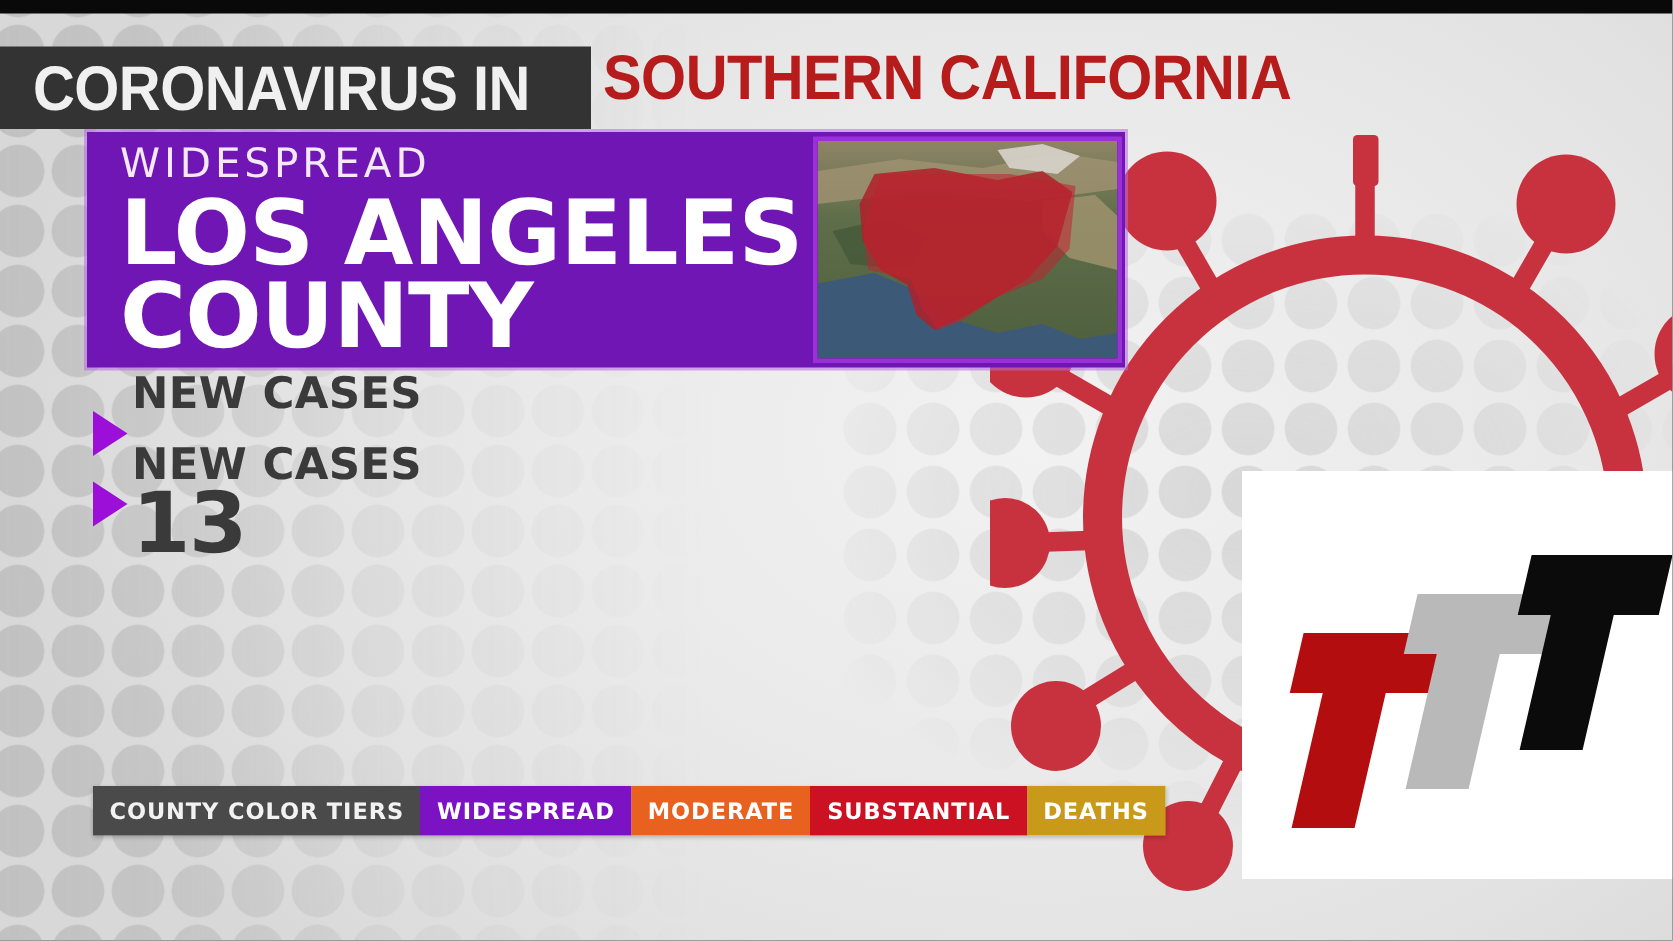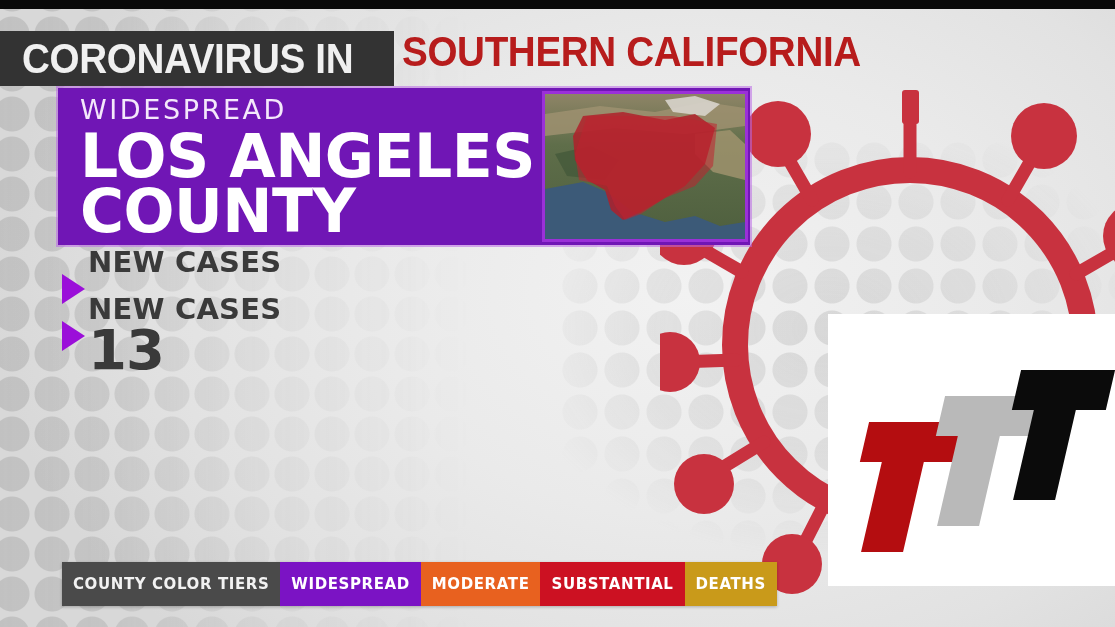--- a/index.html
+++ b/index.html
@@ -101,21 +101,21 @@
     border-left:23px solid #9b0fd9;
   }
   .stat.s1 .tri{top:26px;}
   .stat.s2 .tri{top:26px;}
   .stat.s3 .tri{top:26px;}
   .stat.s1{margin-bottom:18px;}
   .stat.s2{margin-bottom:22px;}
 
   
   .legend{
-    position:absolute;left:62px;top:562px;height:44px;display:flex;z-index:14;
+    position:absolute;left:62px;top:524px;height:33px;display:flex;z-index:14;
     box-shadow:0 1px 3px rgba(0,0,0,0.25);
   }
   .legend-cell{
     display:flex;align-items:center;justify-content:center;
     font-size:15px;font-weight:700;letter-spacing:0.6px;
     color:#ffffff;padding:0 11px;white-space:nowrap;
     font-family:"DejaVu Sans", sans-serif;
   }
   .lc-title{background:#4a4a4a;color:#f2f2f2;}
   .lc-wide{background:#7b13c4;}

